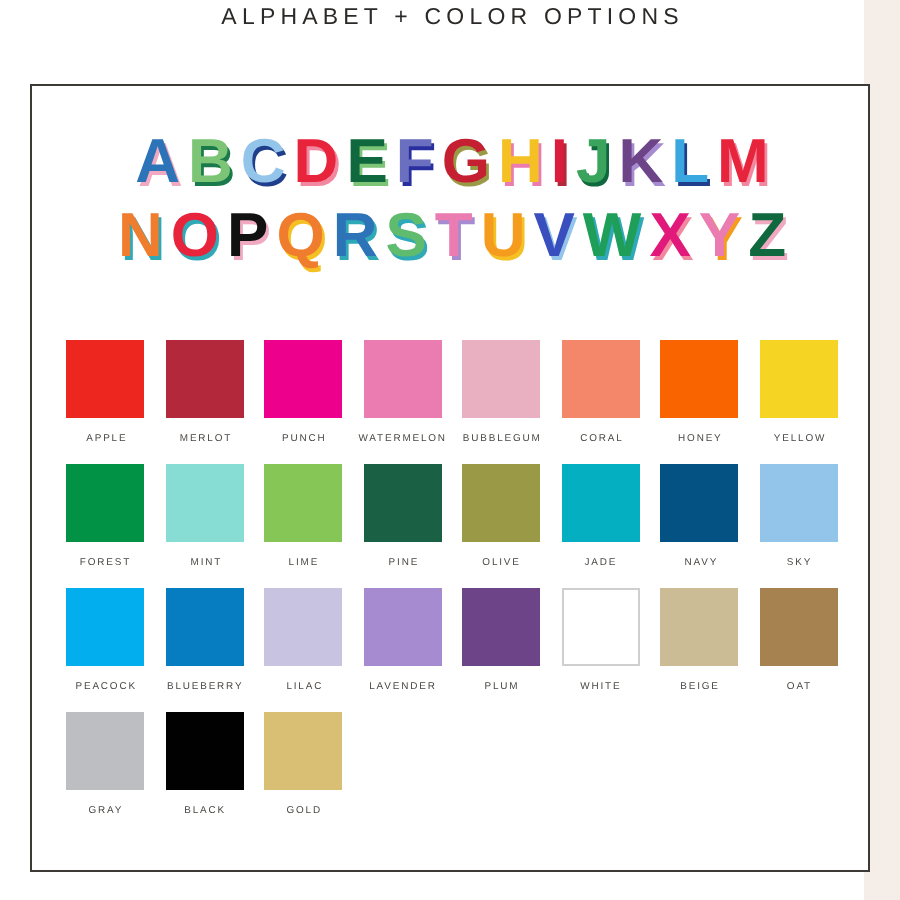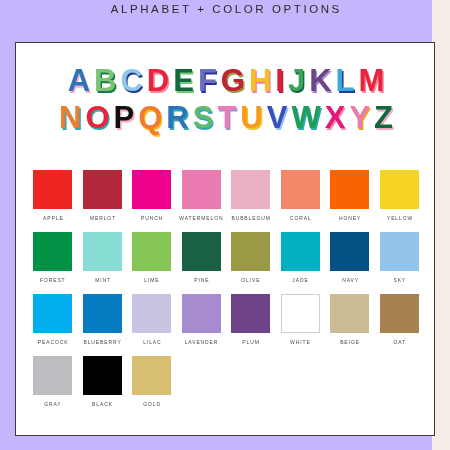--- a/index.html
+++ b/index.html
@@ -13,21 +13,21 @@
   body {
     background: #F5EDE7;
     font-family: "Liberation Sans", sans-serif;
     -webkit-font-smoothing: antialiased;
   }
 
   .page {
     position: relative;
     width: 432px;
     height: 450px;
-    background: #c4b5fd;
+    background: #ffffff;
   }
 
   
   .page-title {
     position: absolute;
     top: 0px;
     left: 0;
     width: 450px;
     text-align: center;
     font-size: 11.5px;

